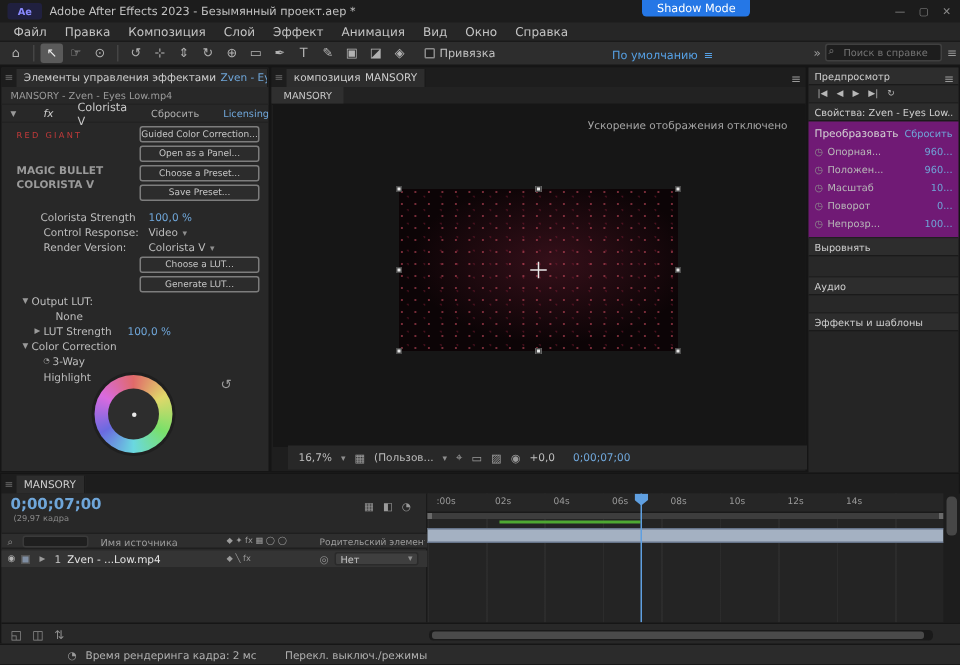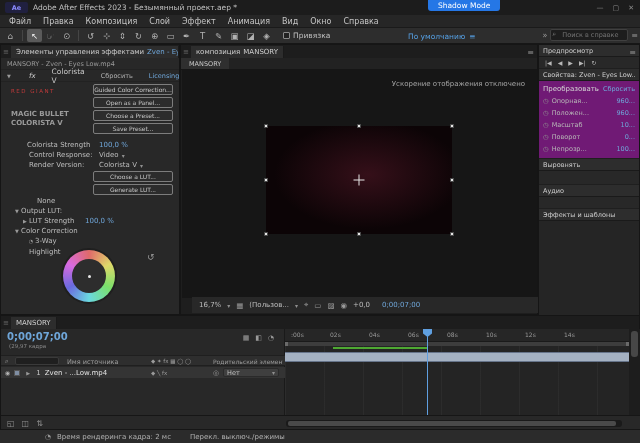--- a/index.html
+++ b/index.html
@@ -224,26 +224,26 @@
       <span class="ec-label" style="width:70px">Render Version:</span>
       <span>Colorista V</span>
       <span class="chev" style="margin-left:3px">▾</span>
     </div>
     <div class="lut-btn-row">
       <span class="lut-btn nw">Choose a LUT...</span>
     </div>
     <div class="lut-btn-row">
       <span class="lut-btn nw">Generate LUT...</span>
     </div>
-    <div class="ec-row" style="padding-left:36px">
-      <span>None</span>
-    </div>
     <div class="ec-row" style="padding-left:12px">
       <span class="twirl">▼</span>
       <span>Output LUT:</span>
+    </div>
+    <div class="ec-row" style="padding-left:36px">
+      <span>None</span>
     </div>
     <div class="ec-row" style="padding-left:20px">
       <span class="twirl">▶</span>
       <span class="ec-label" style="width:56px">LUT Strength</span>
       <span class="blue">100,0 %</span>
     </div>
     <div class="ec-row" style="padding-left:12px">
       <span class="twirl">▼</span>
       <span>Color Correction</span>
     </div>

